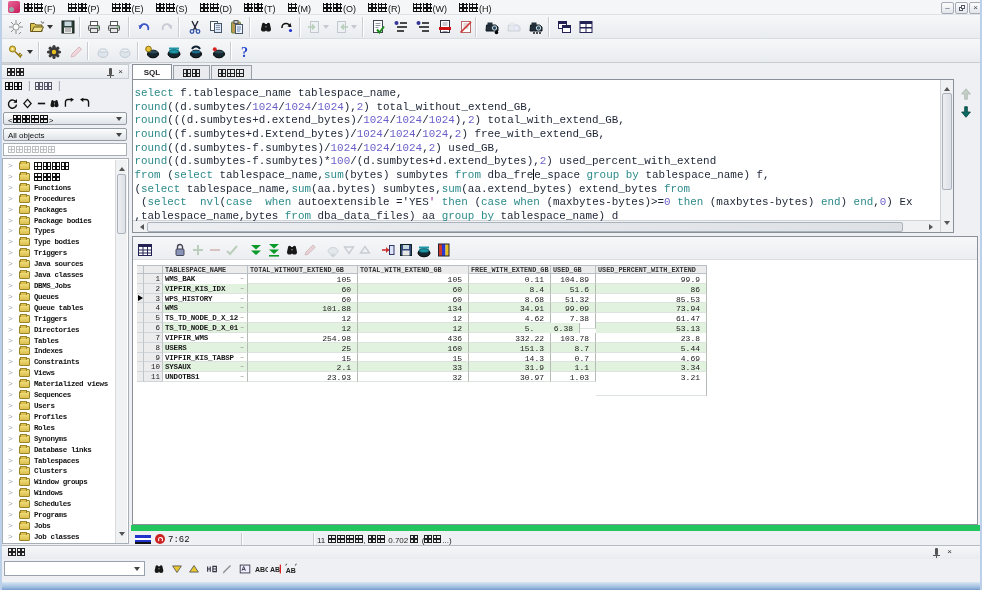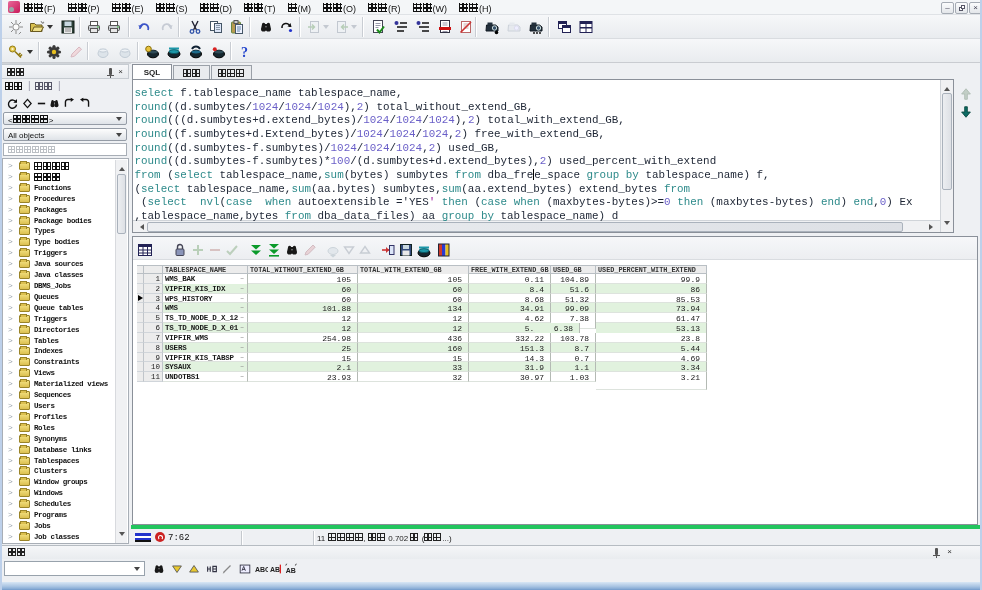--- a/index.html
+++ b/index.html
@@ -65,21 +65,21 @@
 .gm{position:absolute;left:137px;width:7px;background:#ececec;border-right:1px solid #c0c5ca;border-bottom:1px solid #d0d5da}
 .cur{position:absolute;left:1px;top:1px;width:0;height:0;border:3.5px solid transparent;border-left:5px solid #000}
 .gn{position:absolute;left:144px;width:19px;background:#ececec;border-right:1px solid #c0c5ca;border-bottom:1px solid #d0d5da;font-family:"Liberation Mono",monospace;font-size:7.5px;color:#222;text-align:right;padding:1px 2px 0 0}
 .gc{position:absolute;background:#fff;border-right:1px solid #b4bab4;border-bottom:1px solid #dde3dd;font-family:"Liberation Mono",monospace;font-size:8px;color:#1a1a1a;overflow:hidden;white-space:nowrap}
 .gc.g{background:#e1f2de}
 .gc.nm{font-size:7.5px;font-weight:bold;padding:1px 0 0 2px;letter-spacing:-0.2px}
 .gc.v{text-align:right;padding:1px 6px 0 0}
 .dots{position:absolute;right:3px;top:0px;color:#888;font-weight:normal;font-size:7px}
 .gleft{position:absolute;left:137px;top:265px;width:1px;height:117px;background:#9aa0a6}
 
-#statusbar{position:absolute;left:131px;top:525px;width:850px;height:18px;background:#eef0f3;border-top:4px solid #22c55e;font-size:8px;color:#222}
+#statusbar{position:absolute;left:131px;top:525px;width:850px;height:18px;background:#eef0f3;border-top:6px solid #22c55e;font-size:8px;color:#222}
 .ssep{position:absolute;top:2px;width:1px;height:14px;background:#c5c9ce;box-shadow:1px 0 0 #fff}
 
 #findpanel{position:absolute;left:1px;top:545px;width:980px;height:37px;background:#eef0f3;border-top:1px solid #b6bcc2}
 #findhead{position:absolute;left:2px;top:546px;width:978px;height:13px;font-size:8px;color:#222;padding:2px 0 0 6px;background:linear-gradient(#f5f6f8,#e9ecef)}
 #findcombo{position:absolute;left:4px;top:561px;width:141px;height:15px;background:#fff;border:1px solid #98a2ac}
 #findcombo:after{content:"";position:absolute;right:4px;top:5px;border:3.5px solid transparent;border-top:4.5px solid #444}
 
 #bstrip{position:absolute;left:0;top:582px;width:982px;height:8px;background:linear-gradient(#d8e6f4,#a9c4e2 55%,#83a8d3 90%,#6f96c5)}
 #ledge{position:absolute;left:0;top:0;width:2px;height:590px;background:#bdd0ea}
 #redge{position:absolute;right:0;top:0;width:2px;height:590px;background:#bdd0ea}
@@ -697,21 +697,21 @@
 <div class="gc v g" style="left:469px;top:362px;width:82px;height:10px">31.9</div>
 <div class="gc v g" style="left:551px;top:362px;width:45px;height:10px">1.1</div>
 <div class="gc v g" style="left:596px;top:362px;width:111px;height:10px">3.34</div>
 <div class="gm" style="top:372px;height:10px"></div>
 <div class="gn" style="top:372px;height:10px">11</div>
 <div class="gc nm" style="left:163px;top:372px;width:85px;height:10px">UNDOTBS1<b class="dots">–</b></div>
 <div class="gc v" style="left:248px;top:372px;width:110px;height:10px">23.93</div>
 <div class="gc v" style="left:358px;top:372px;width:111px;height:10px">32</div>
 <div class="gc v" style="left:469px;top:372px;width:82px;height:10px">30.97</div>
 <div class="gc v" style="left:551px;top:372px;width:45px;height:10px">1.03</div>
-<div class="gc v" style="left:596px;top:372px;width:111px;height:18px">3.21</div>
+<div class="gc v" style="left:596px;top:372px;width:111px;height:24px">3.21</div>
 <div id="statusbar">
 <span style="position:absolute;left:4px;top:4px;width:16px;height:9px;background:linear-gradient(#2233cc 0 3px,#fff 3px 5px,#2233cc 5px 7px,#111 7px 9px)"></span>
 <span style="position:absolute;left:24px;top:3px;width:10px;height:10px;border-radius:50%;background:#cc2222"></span>
     <span style="position:absolute;left:26.5px;top:5.5px;width:5px;height:5px;border-radius:50%;border:1.2px solid #fff;border-bottom-color:transparent"></span>
 <span style="position:absolute;left:37px;top:4px;font-family:'Liberation Mono',monospace;font-size:9px;color:#111">7:62</span>
 <span class="ssep" style="left:110px"></span>
 <span class="ssep" style="left:182px"></span>
 <span style="position:absolute;left:186px;top:4px;color:#222">11 <i class="z"></i><i class="z"></i><i class="z"></i><i class="z"></i>, <i class="z"></i><i class="z"></i> 0.702 <i class="z"></i> (<i class="z"></i><i class="z"></i>...)</span>
 </div>
 <div id="findpanel"></div>

